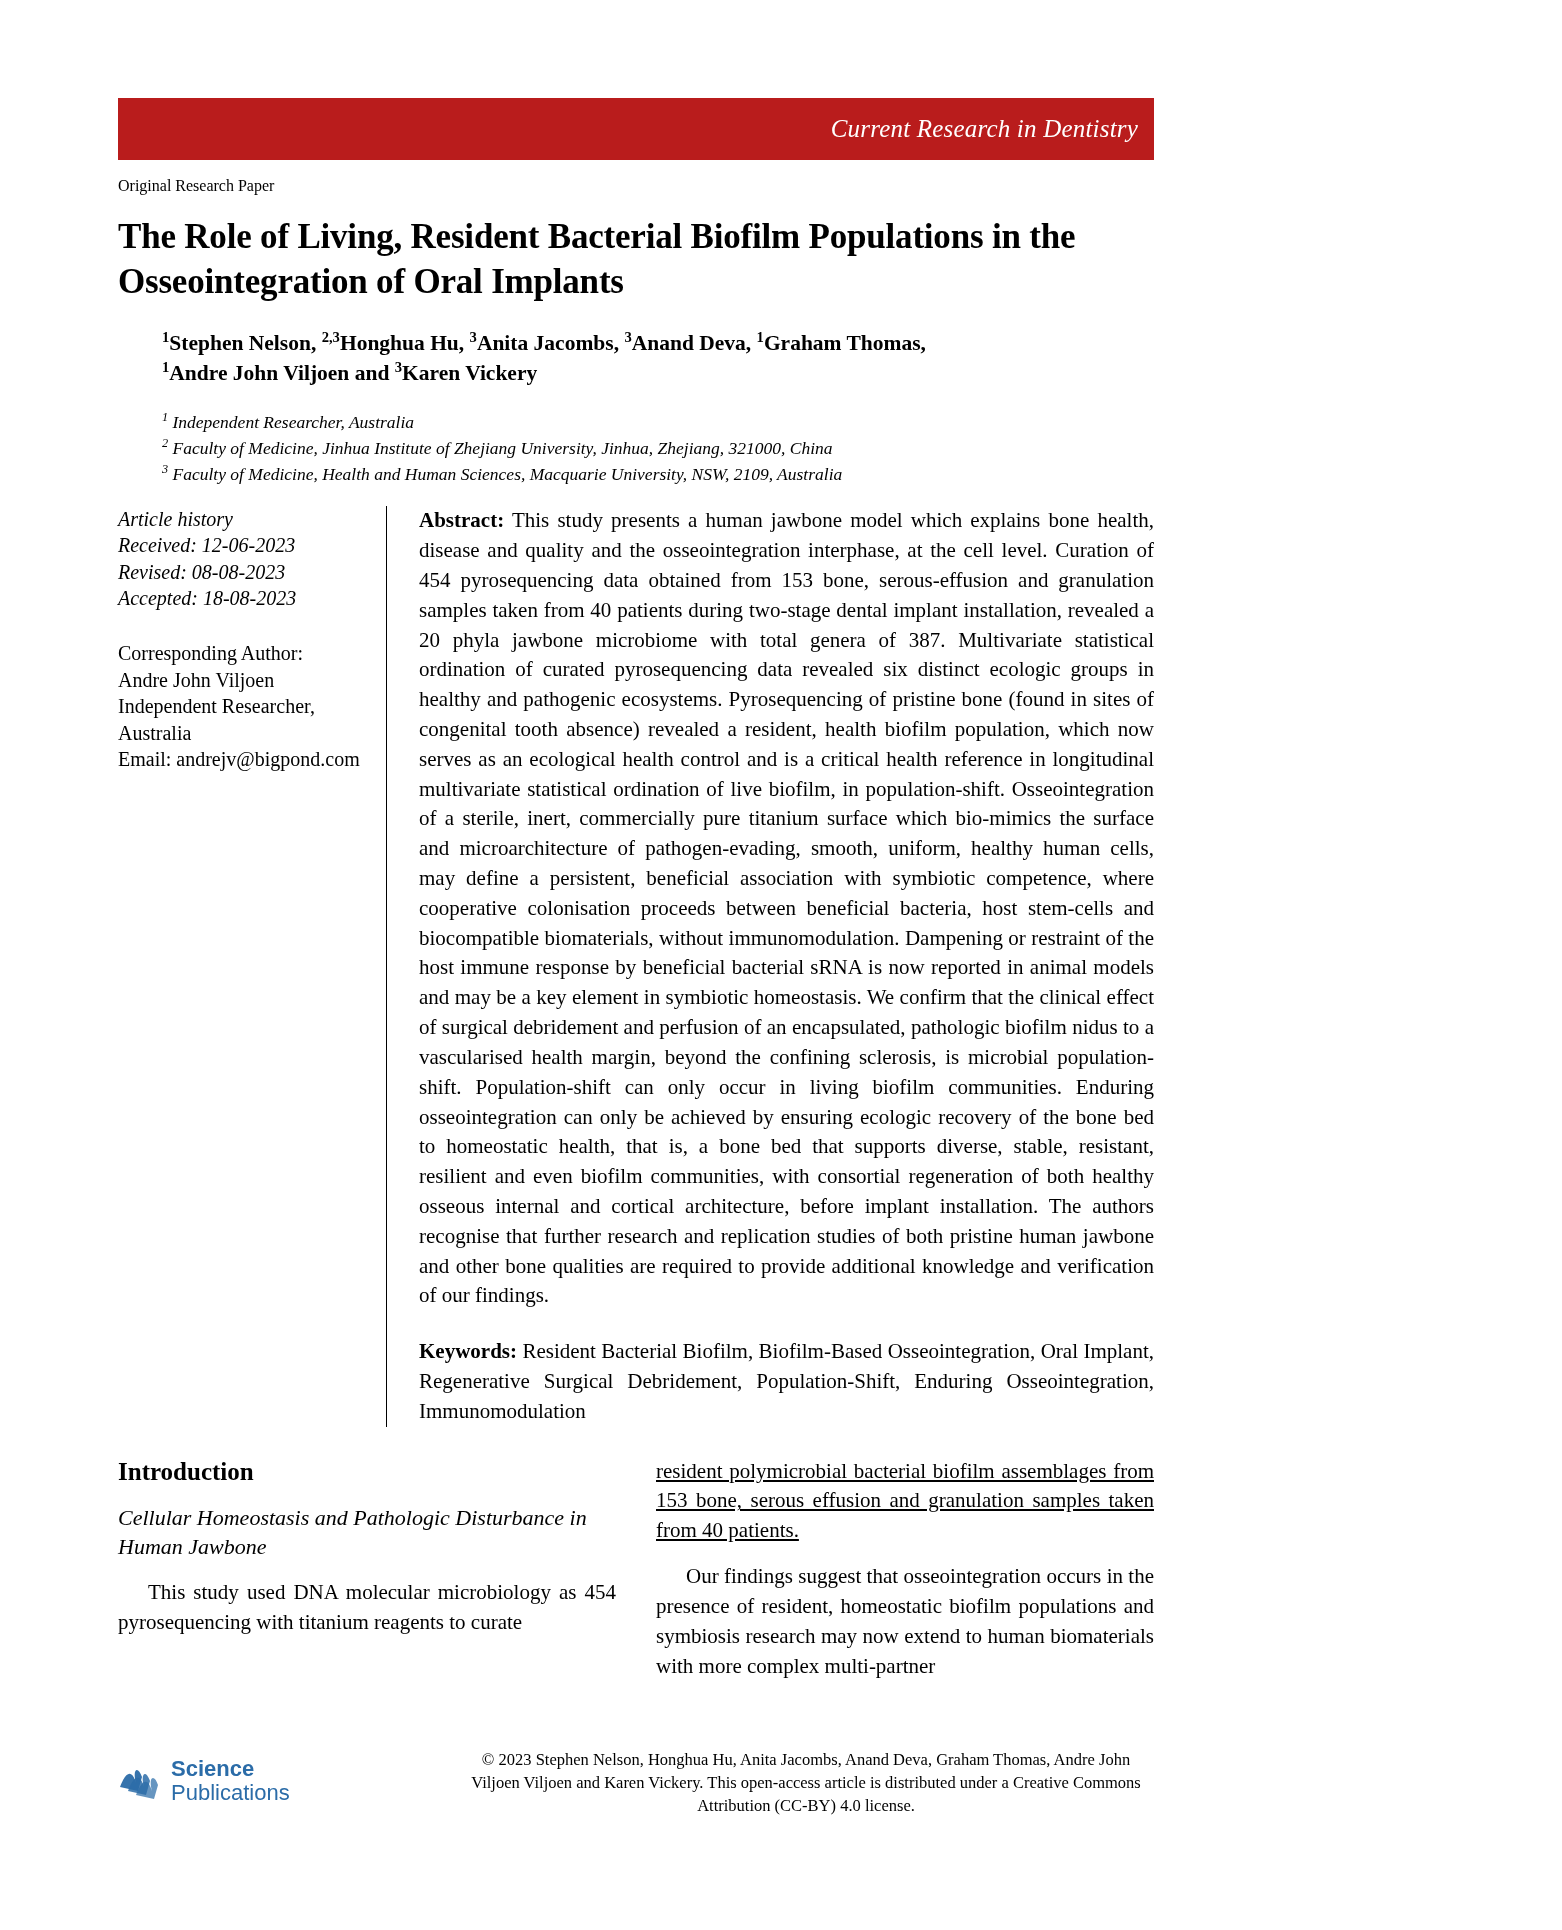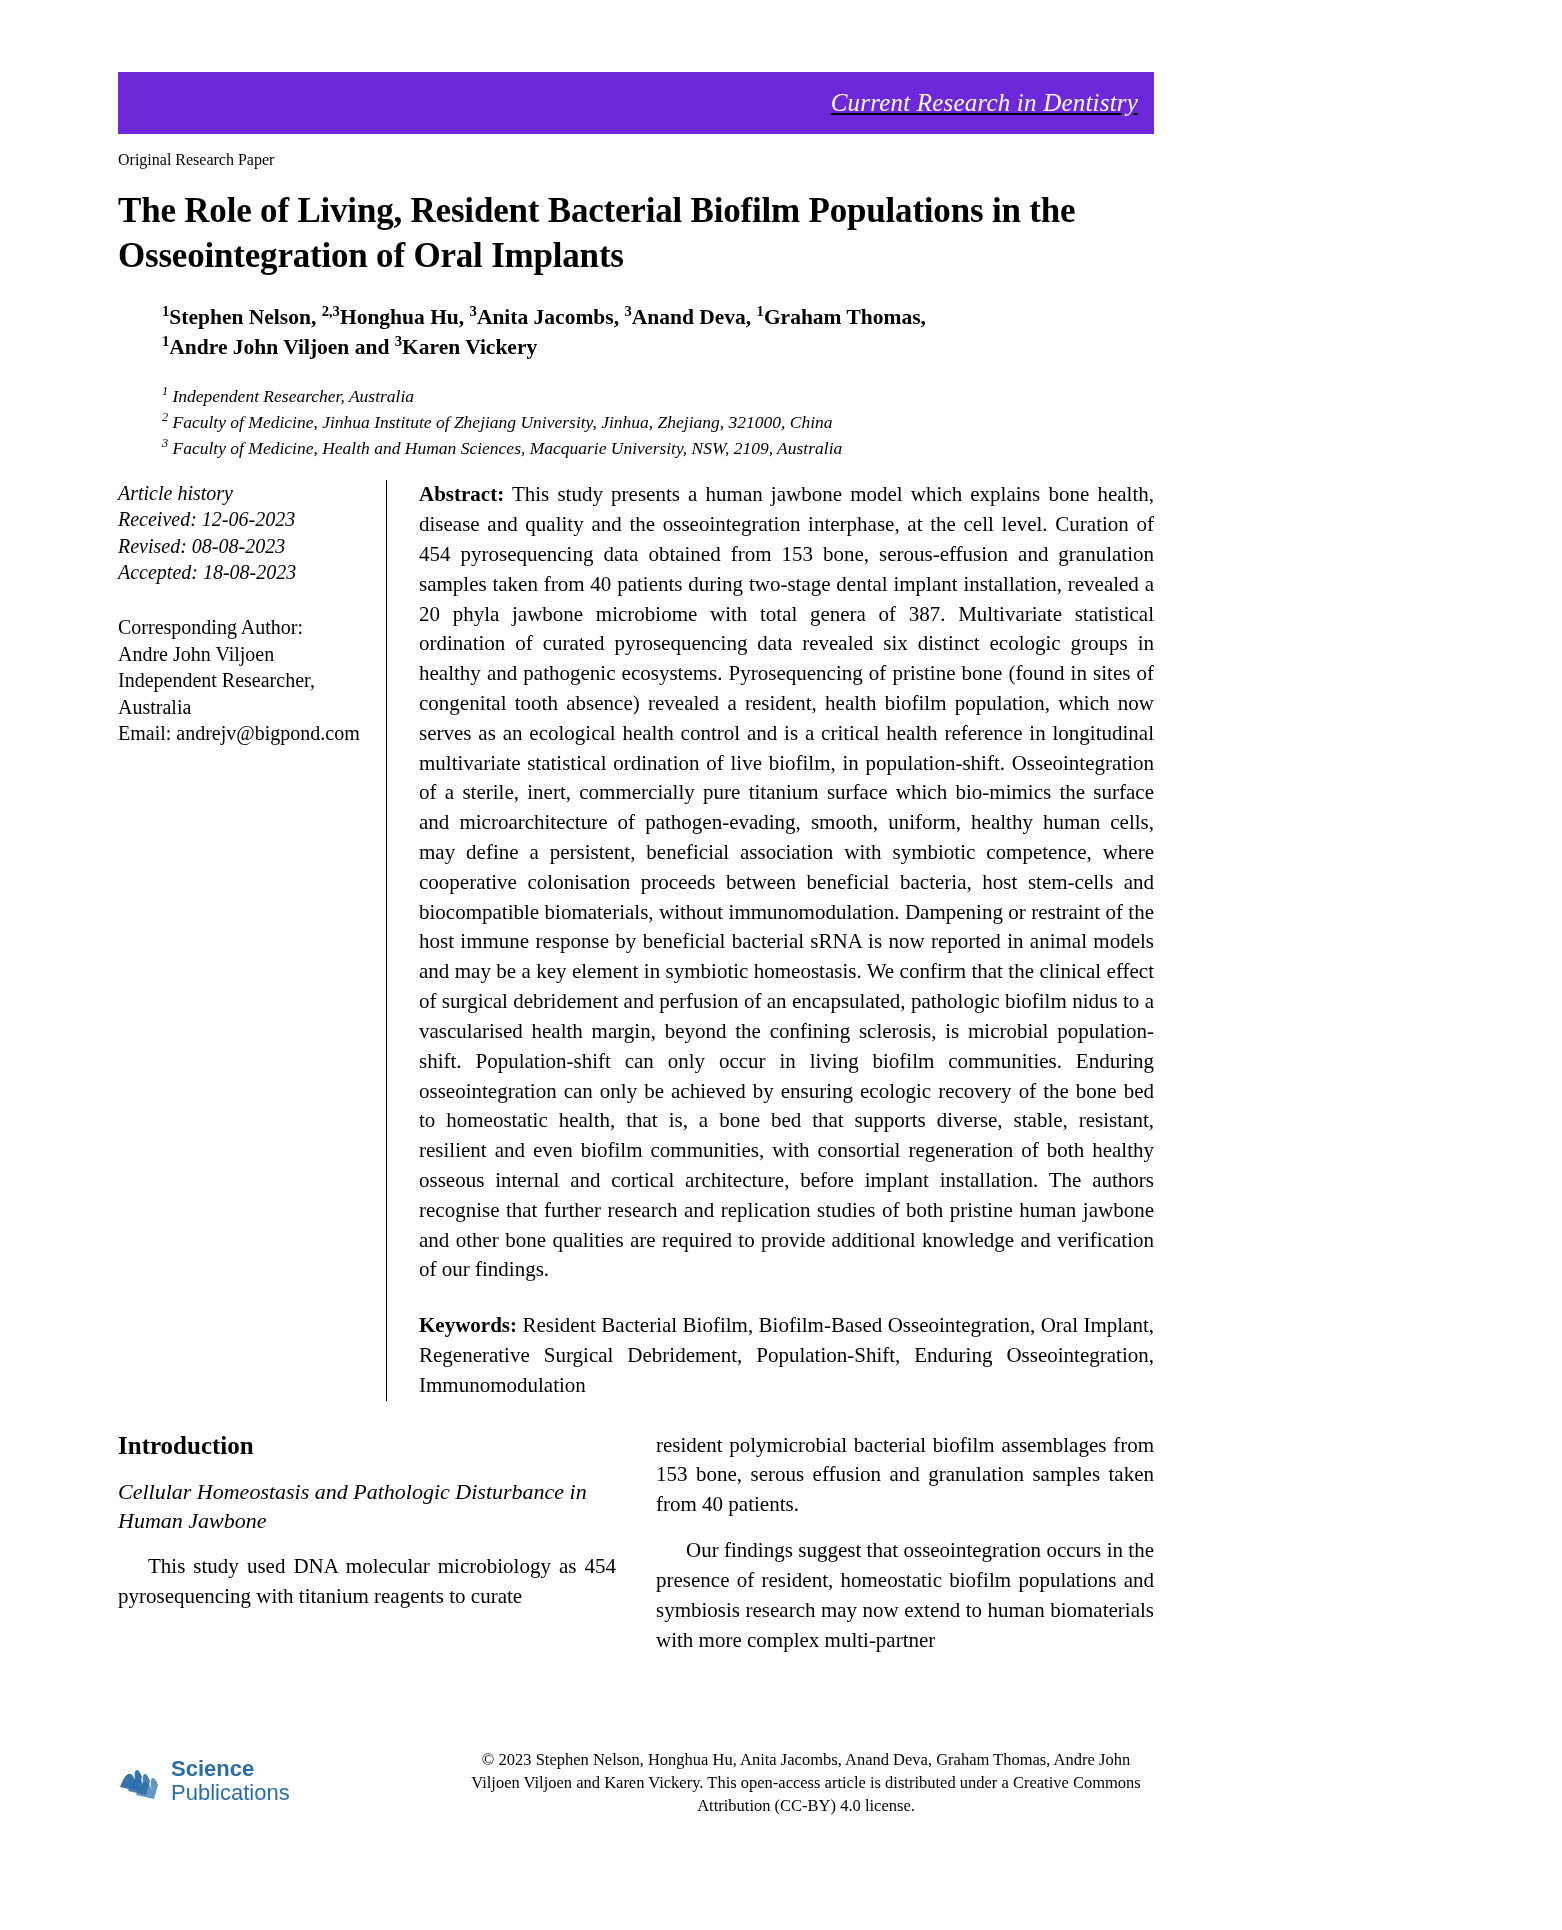--- a/index.html
+++ b/index.html
@@ -24,27 +24,26 @@
   }
   .content {
     position: absolute;
     left: 118px;
     top: 0;
     width: 1036px;
   }
 
   
   .banner {
-    margin-top: 72px;
+    margin-top: 98px;
     height: 62px;
-    background: #6d28d9;
+    background: #b91c1c;
     display: flex;
     align-items: center;
     justify-content: flex-end;
-    text-decoration: underline;
   }
   .banner-title {
     color: #ffffff;
     font-style: italic;
     font-size: 25px;
     letter-spacing: 0.2px;
     padding-right: 16px;
     font-family: "Liberation Serif", "DejaVu Serif", serif;
   }
 
@@ -155,21 +154,21 @@
     line-height: 1.35;
     margin: 12px 0 0 0;
   }
   .body-p {
     font-size: 21px;
     line-height: 1.42;
     text-align: justify;
     margin: 16px 0 0 0;
     text-indent: 30px;
   }
-  .body-p.noindent { text-indent: 0; }
+  .body-p.noindent { text-indent: 0; text-decoration: underline; }
 
   
   .footer {
     position: absolute;
     left: 118px;
     top: 1745px;
     width: 1036px;
     display: flex;
     align-items: center;
   }

